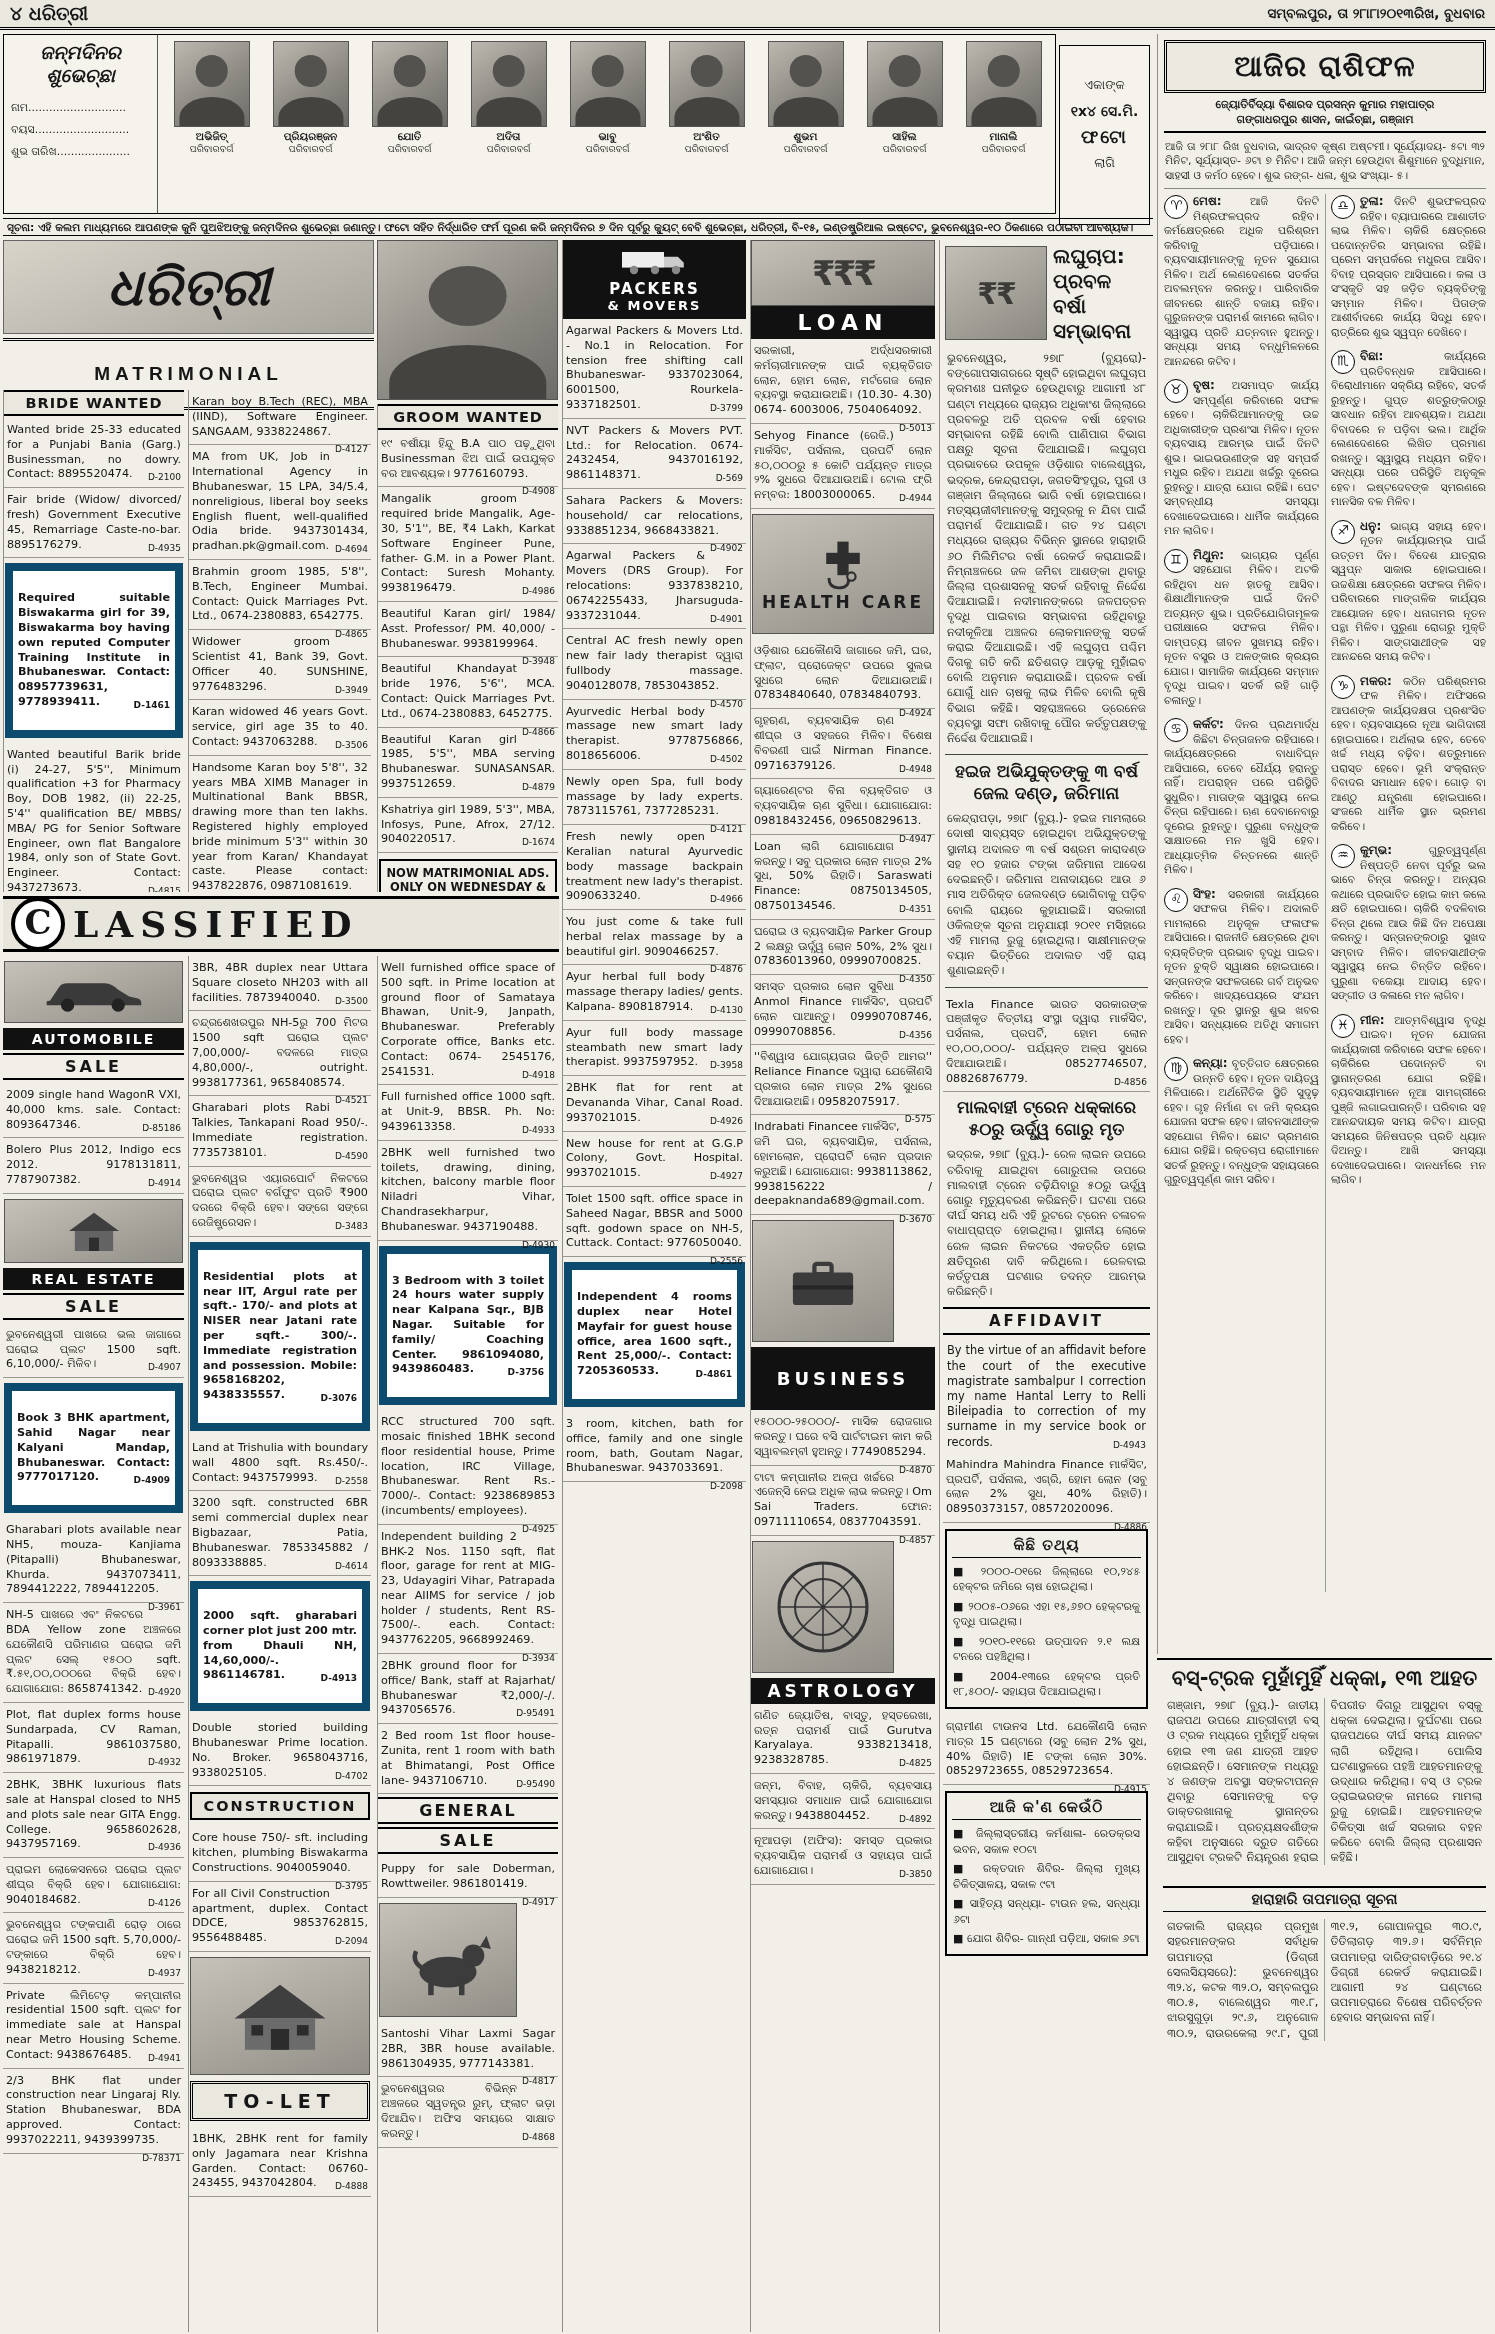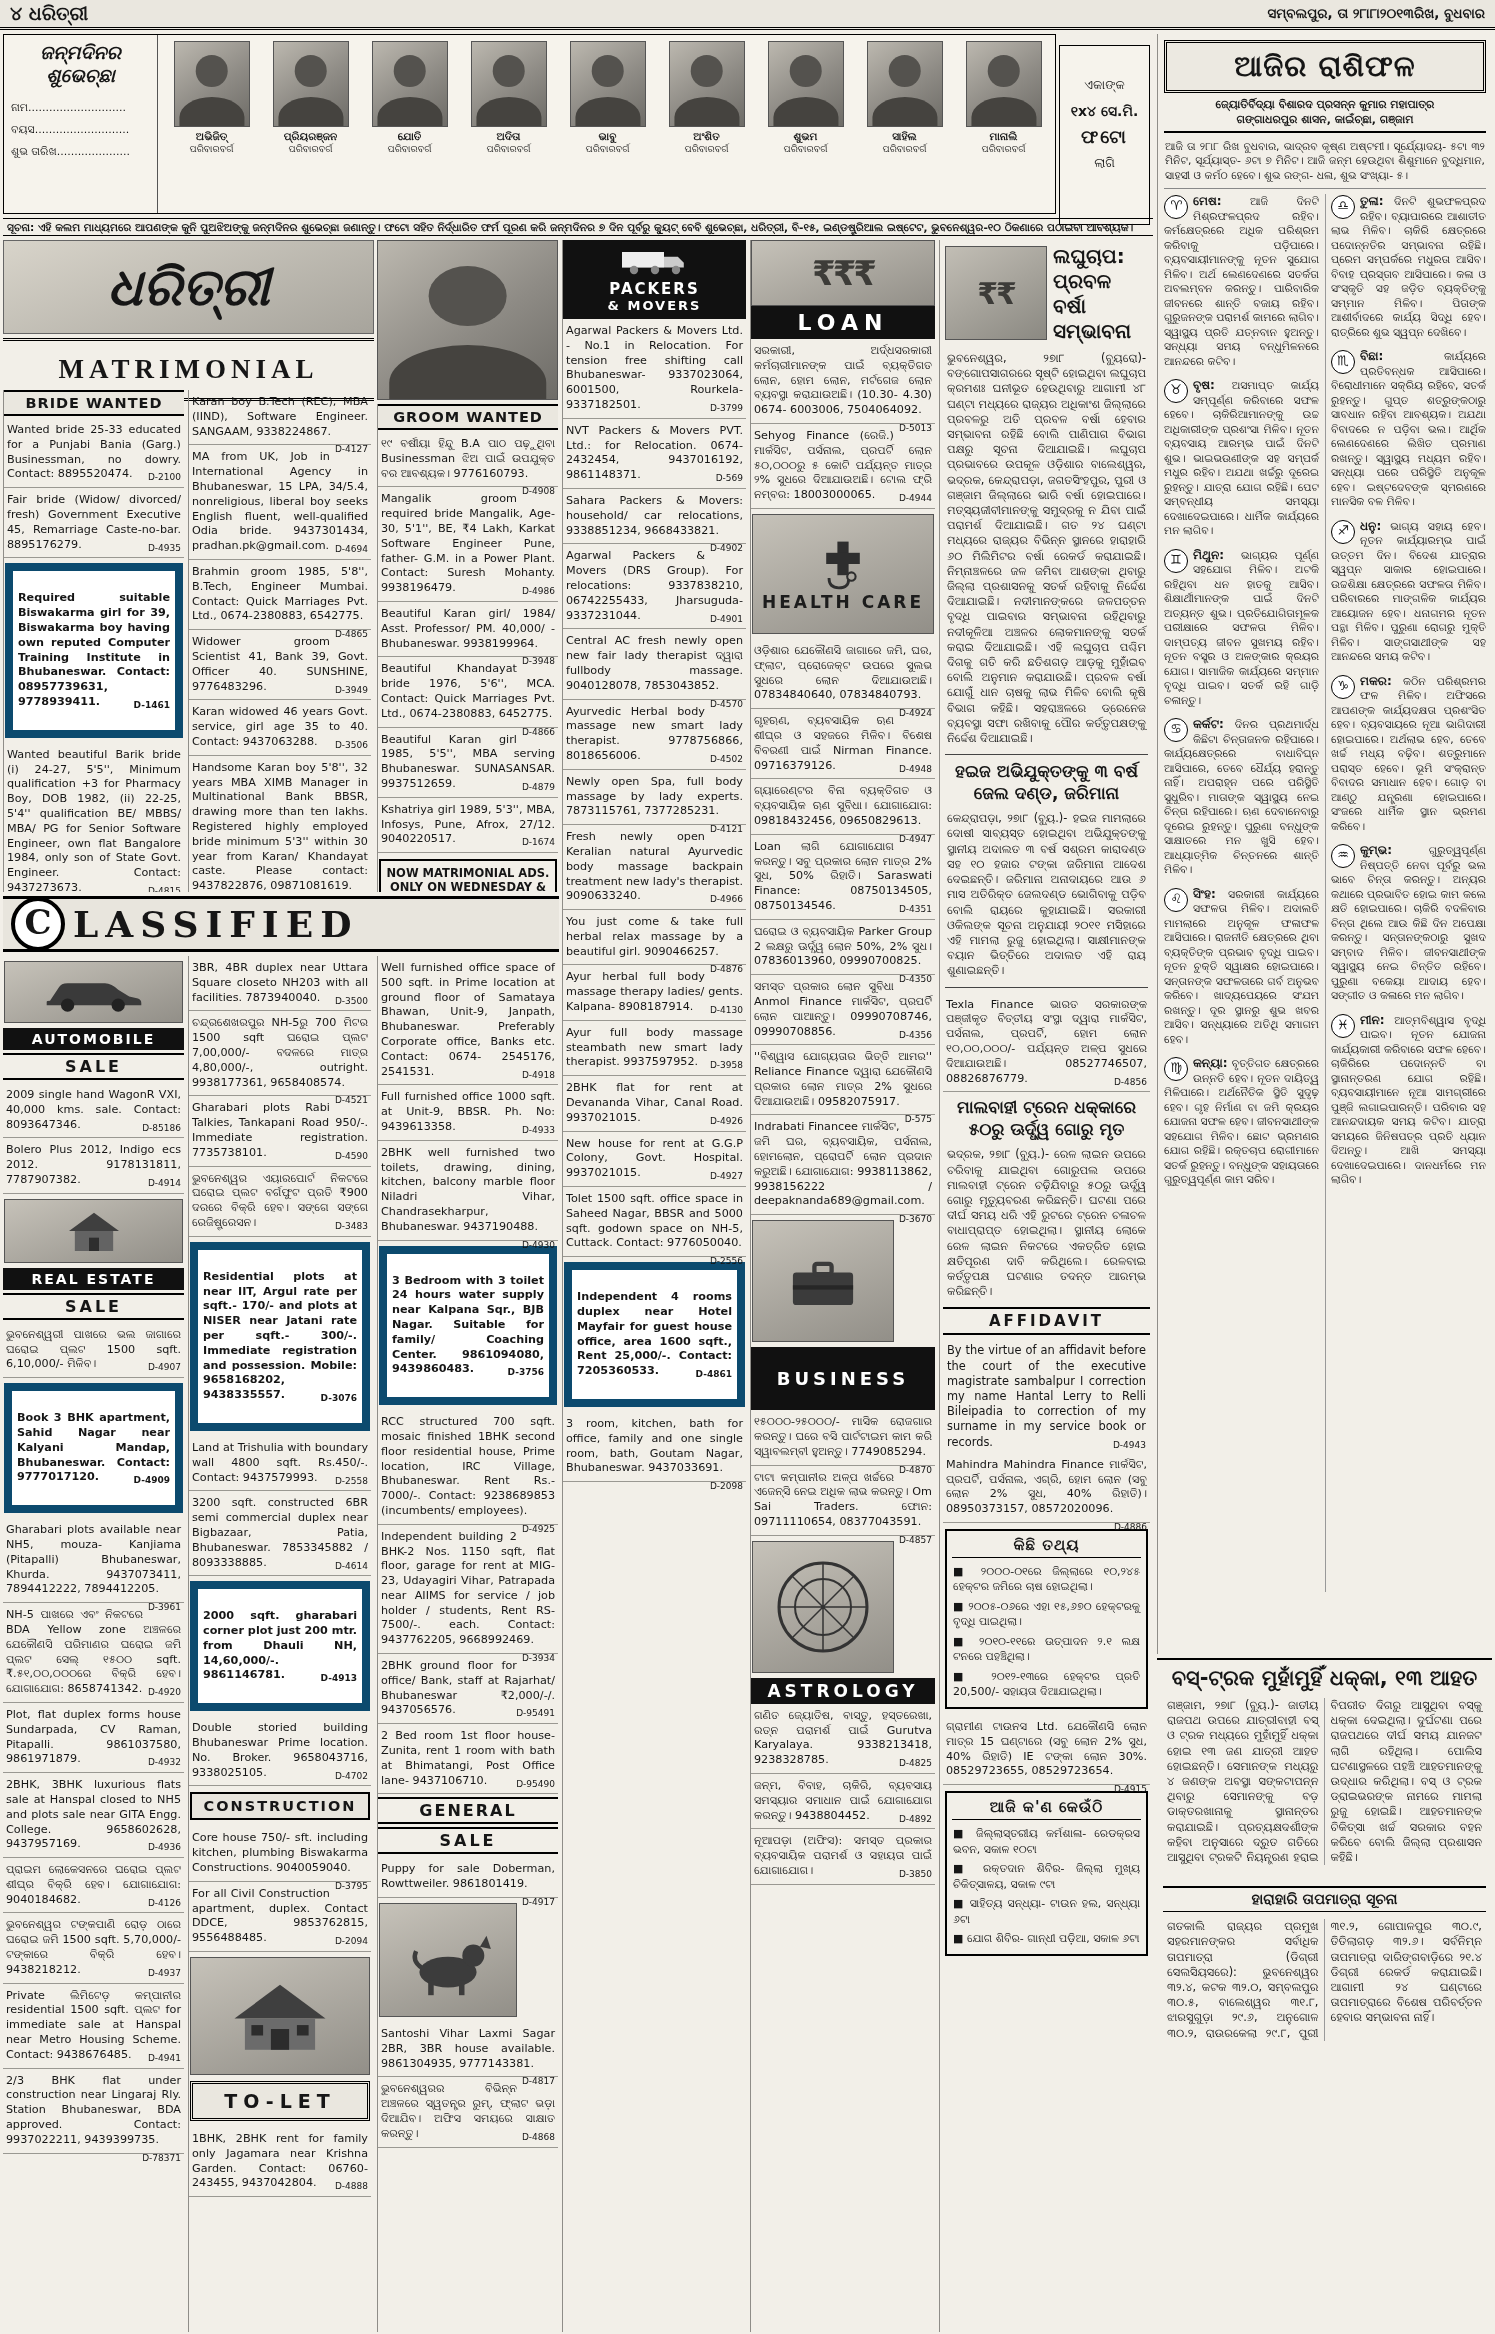--- a/index.html
+++ b/index.html
@@ -48,23 +48,23 @@
                background:#54524e;border-radius:50%;}
   .photo .torso{position:absolute;left:50%;bottom:-14%;width:88%;height:48%;transform:translateX(-50%);
                 background:#45433f;border-radius:50% 50% 0 0;}
   .banner-bar{background:#111;color:#fff;text-align:center;font-weight:bold;letter-spacing:2px;}
   .art{display:flex;align-items:center;justify-content:center;background:linear-gradient(160deg,#c6c2b9,#928f88);}
 
   
   .mat-script{font-family:"DejaVu Serif","Liberation Serif",serif;font-style:italic;font-weight:bold;
               font-size:52px;text-align:center;line-height:92px;height:92px;
               background:linear-gradient(160deg,#d8d4ca,#a7a49c);border:1px solid #666;}
-  .mat-bar{font-family:Liberation Serif, serif;font-size:27px;letter-spacing:5px;
+  .mat-bar{font-family:Liberation Sans, sans-serif;font-size:19px;letter-spacing:5px;
            font-weight:bold;text-align:center;border-top:3px double #000;border-bottom:3px double #000;
-           padding:13px 0;margin-top:4px;}
+           padding:22px 0;margin-top:4px;}
   .promo{border:2px solid #000;text-align:center;font-weight:bold;font-size:11.5px;margin:6px 1px;padding:5px 3px;}
 
   
   .cls{display:flex;align-items:center;border-top:3px solid #000;border-bottom:3px solid #000;background:#e8e5dd;padding:2px 8px;}
   .cls-c{width:46px;height:46px;border:4px solid #000;border-radius:50%;font-family:"DejaVu Serif",serif;
          font-size:34px;font-weight:bold;text-align:center;line-height:42px;margin-right:8px;background:#fff;}
   .cls-rest{font-family:"DejaVu Serif","Liberation Serif",serif;font-size:36px;font-weight:bold;letter-spacing:7px;}
 
   
   .news{font-size:11.4px;line-height:15.2px;text-align:justify;padding:3px 4px;}
@@ -596,21 +596,21 @@
       <span>Mahindra Mahindra Finance ମାର୍କସିଟ, ପ୍ରପର୍ଟି, ପର୍ସନାଲ, ଏଗ୍ରି, ହୋମ ଲୋନ (ସବୁ ଲୋନ 2% ସୁଧ, 40% ରିହାତି)। 08950373157, 08572020096.</span>
       <span class="adid">D-4886</span>
     </div>
     <div class="box2">
       <div class="bx-head">କିଛି ତଥ୍ୟ</div>
       <div>
 
       <div class="fact-line">■ ୨୦୦୦-୦୧ରେ ଜିଲ୍ଲାରେ ୧୦,୨୪୫ ହେକ୍ଟର ଜମିରେ ଚାଷ ହୋଇଥିଲା।</div>
           <div class="fact-line">■ ୨୦୦୫-୦୬ରେ ଏହା ୧୫,୬୭୦ ହେକ୍ଟରକୁ ବୃଦ୍ଧି ପାଇଥିଲା।</div>
           <div class="fact-line">■ ୨୦୧୦-୧୧ରେ ଉତ୍ପାଦନ ୨.୧ ଲକ୍ଷ ଟନରେ ପହଞ୍ଚିଥିଲା।</div>
-          <div class="fact-line">■ ୨୦୧୨-୧୩ରେ ହେକ୍ଟର ପ୍ରତି 20,500/- ସହାୟତା ଦିଆଯାଇଥିଲା।</div>
+          <div class="fact-line">■ 2004-୧୩ରେ ହେକ୍ଟର ପ୍ରତି ୧୮,୫୦୦/- ସହାୟତା ଦିଆଯାଇଥିଲା।</div>
         </div>
     </div>
     <div class="ad">
       <span>ଗ୍ରାମୀଣ ଟାଉନସ Ltd. ଯେକୌଣସି ଲୋନ ମାତ୍ର 15 ଘଣ୍ଟାରେ (ସବୁ ଲୋନ 2% ସୁଧ, 40% ରିହାତି) IE ଟଙ୍କା ଲୋନ 30%. 08529723655, 08529723654.</span>
       <span class="adid">D-4915</span>
     </div>
     <div class="box2">
       <div class="bx-head">ଆଜି କ'ଣ କେଉଁଠି</div>
       <div>
 

